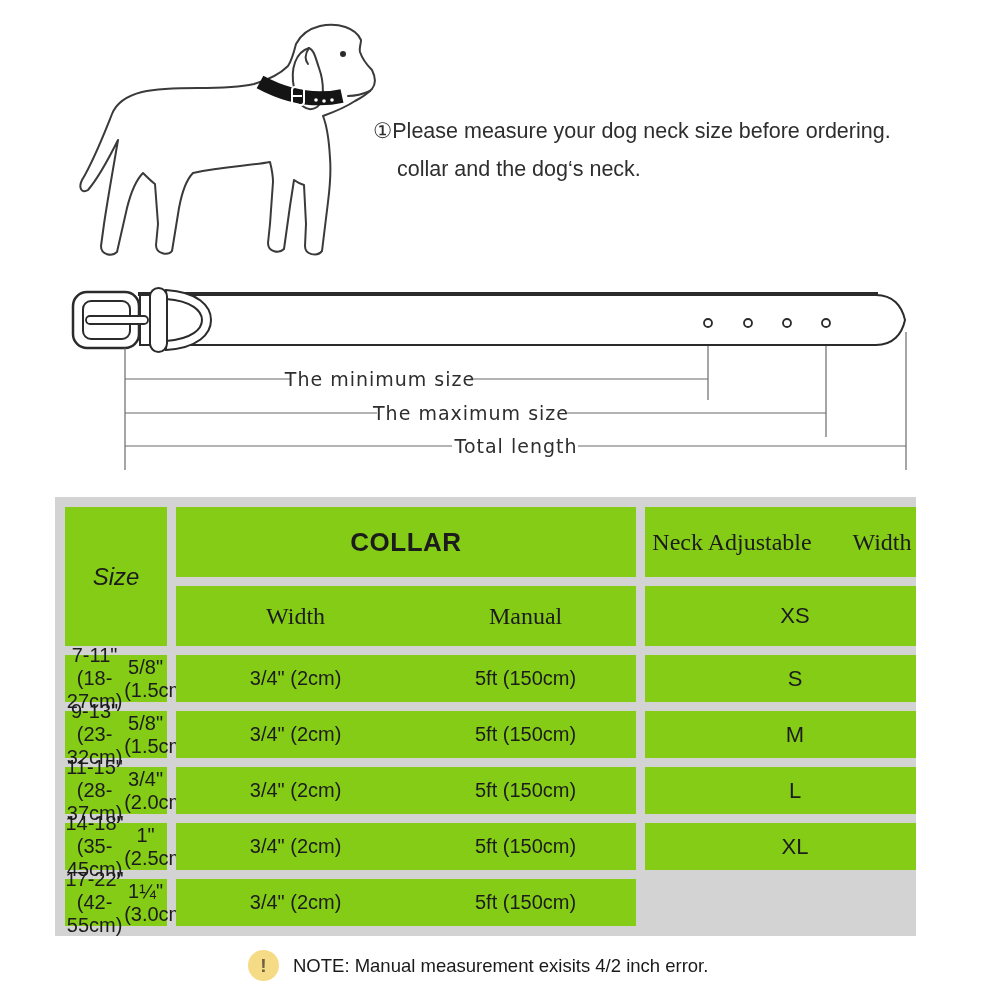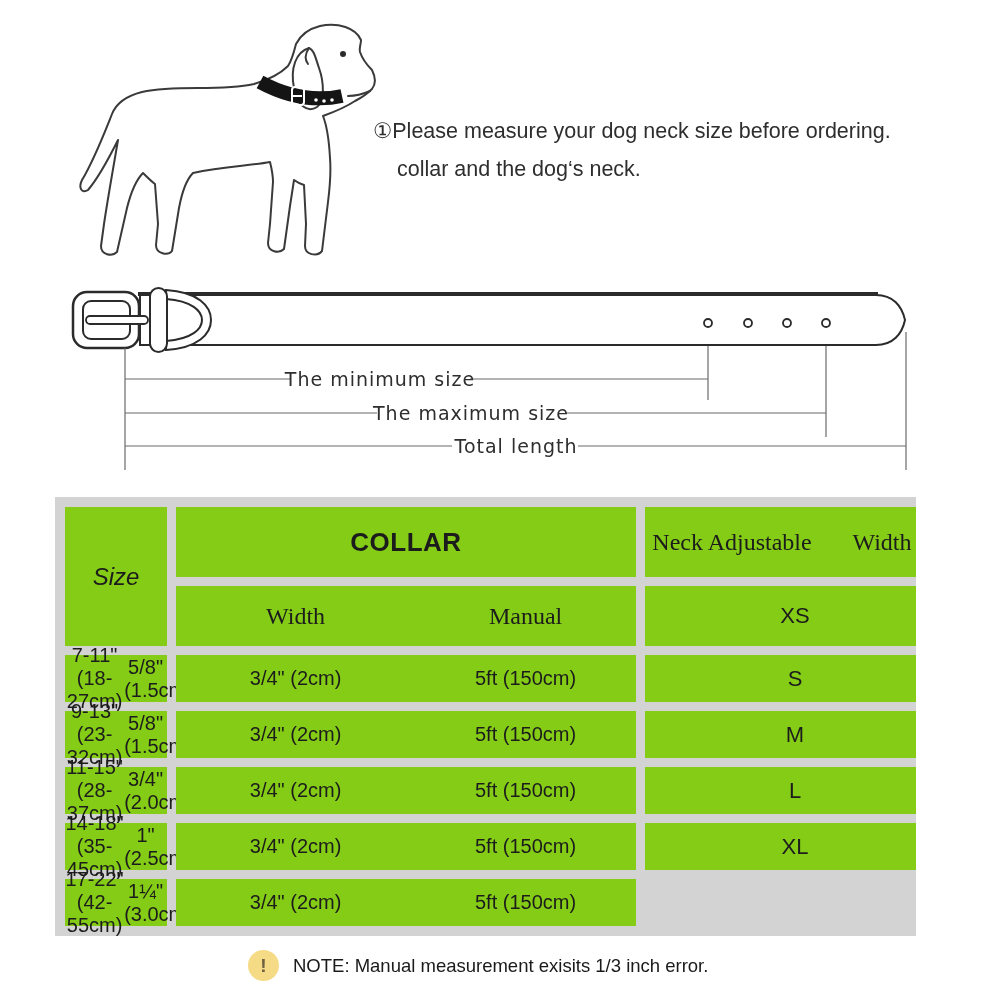--- a/index.html
+++ b/index.html
@@ -195,16 +195,16 @@
       <span class="cw2">1¼" (3.0cm)</span>
     </div>
     <div class="cell split">
       <span class="lw1">3/4" (2cm)</span>
       <span class="lw2">5ft (150cm)</span>
     </div>
   </div>
 
   <div class="note">
     <div class="note-icon">!</div>
-    <div class="note-text">NOTE: Manual measurement exisits 1/3 inch error.</div>
+    <div class="note-text">NOTE: Manual measurement exisits 4/2 inch error.</div>
   </div>
 
 </div>
 
 </body></html>

